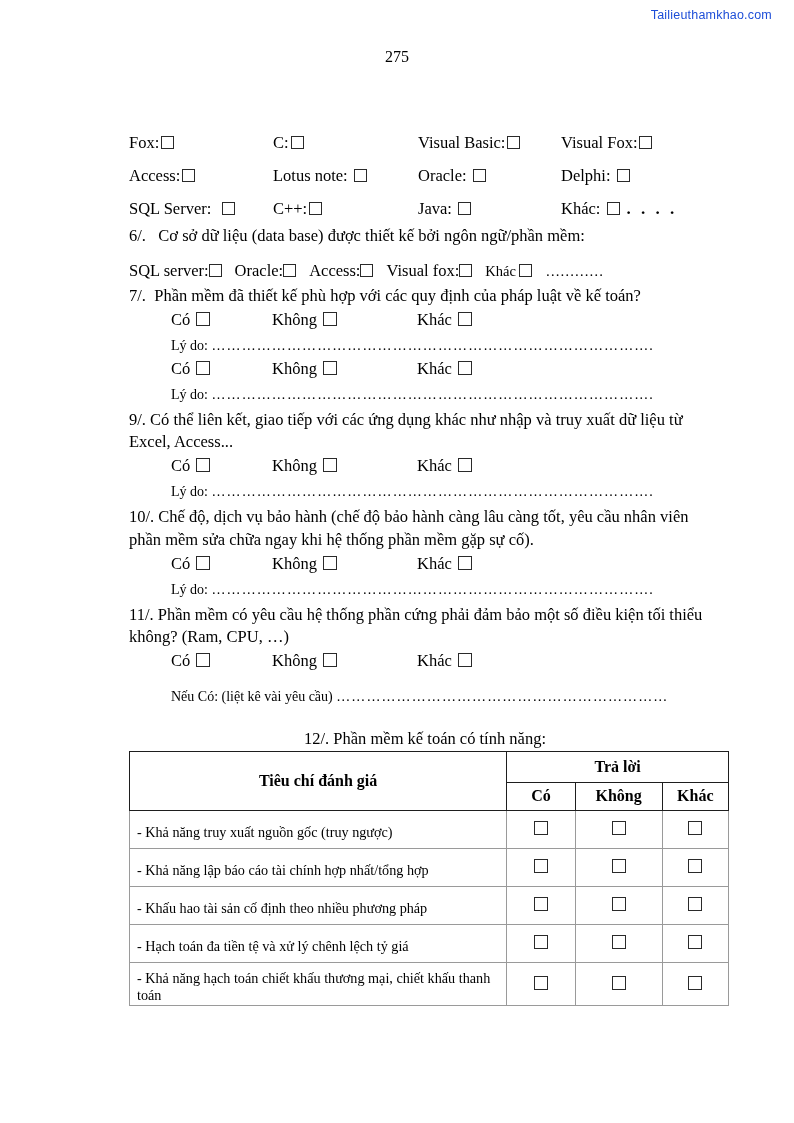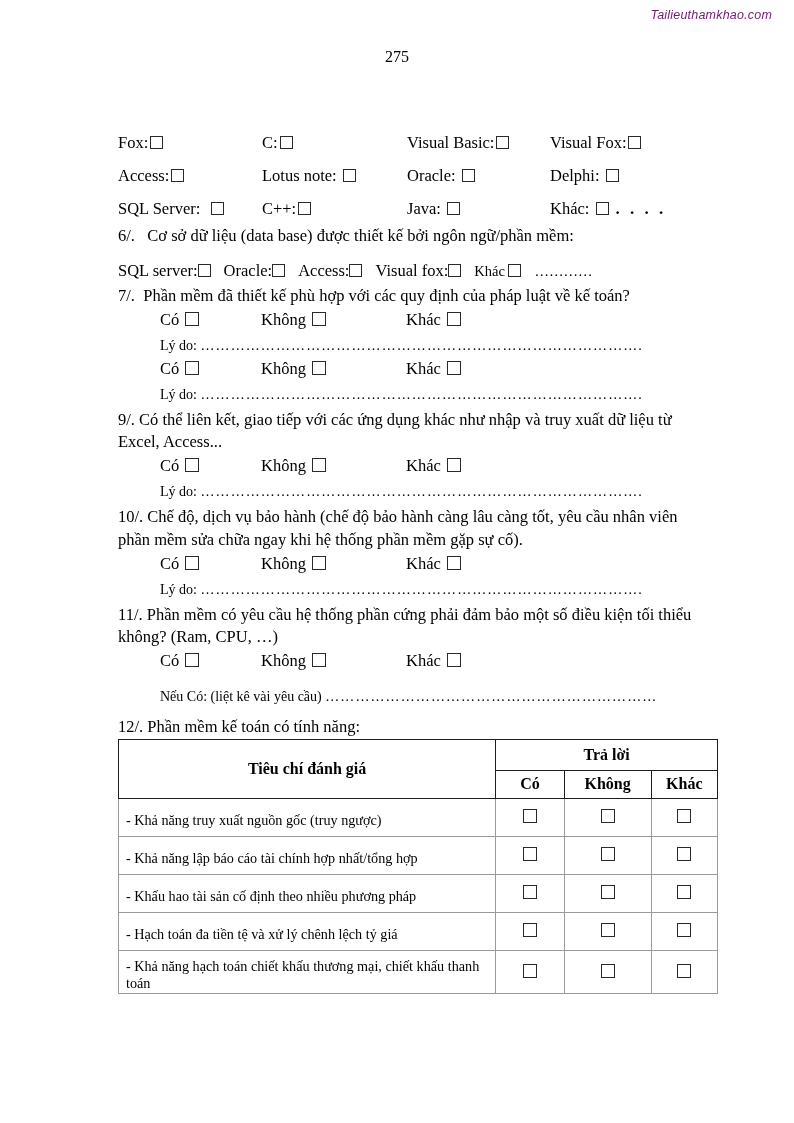--- a/index.html
+++ b/index.html
@@ -15,38 +15,37 @@
     color: #000000;
     overflow: hidden;
   }
 
   .watermark {
     position: absolute;
     top: 8px;
     right: 22px;
     font-family: "Liberation Sans", sans-serif;
     font-size: 12.5px;
-    color: #701a75;
+    color: #1d4ed8;
     letter-spacing: 0.2px;
     white-space: nowrap;
-    font-style: italic;
   }
 
   .page-number {
     position: absolute;
     top: 48px;
     left: 0;
     width: 794px;
     text-align: center;
     font-size: 16px;
   }
 
   .sheet {
     position: absolute;
-    left: 118px;
+    left: 129px;
     top: 133px;
     width: 592px;
   }
 
   
   .qline {
     font-size: 16.5px;
     line-height: 1.34;
     margin: 0;
     white-space: pre-wrap;
@@ -133,22 +132,23 @@
     height: 20px;
     line-height: 20px;
   }
   .reason .dots {
     letter-spacing: 1.1px;
   }
 
   
   .tbl-title {
     font-size: 16.5px;
-    margin-top: 10px;
+    margin-top: 22px;
     margin-bottom: 2px;
+    text-align: center;
   }
   table.eval {
     border-collapse: collapse;
     width: 600px;
     table-layout: fixed;
   }
   table.eval td, table.eval th {
     border: 1px solid #9a9a9a;
     padding: 0;
     vertical-align: middle;

